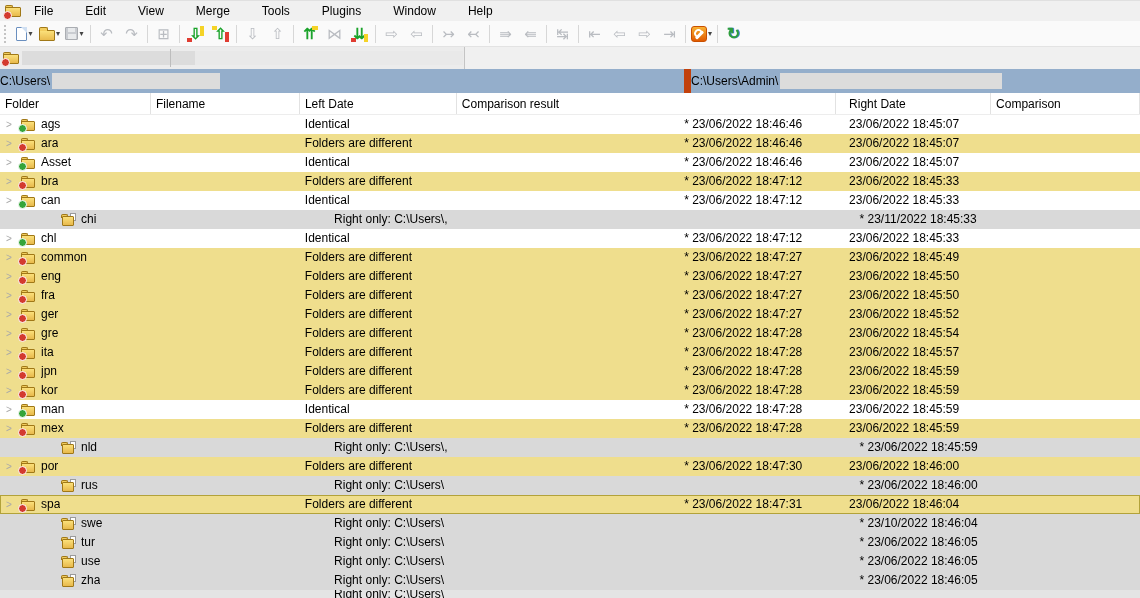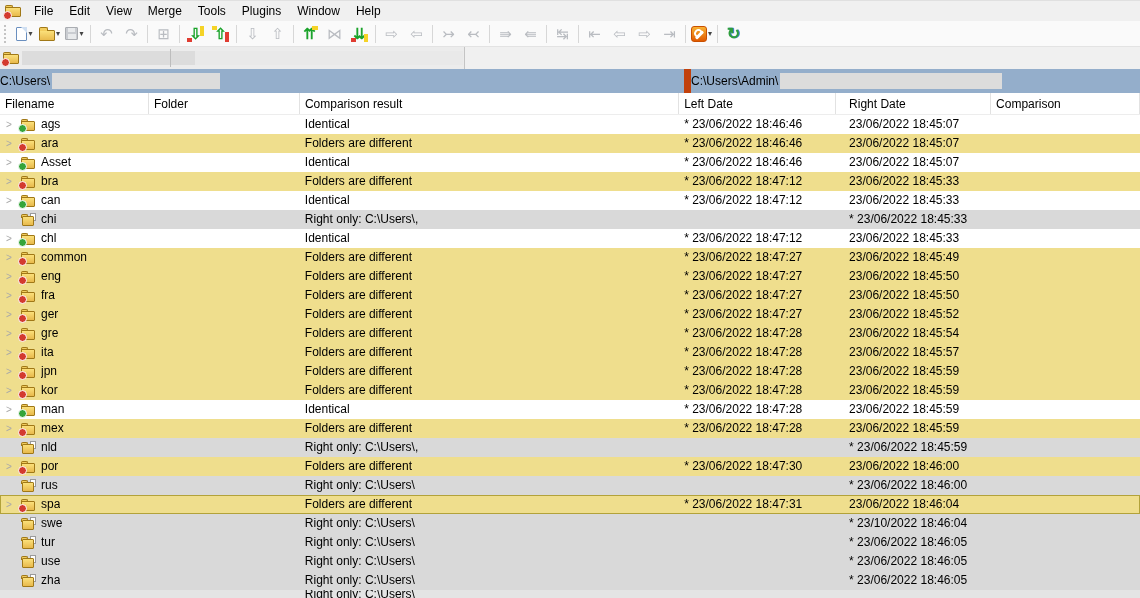--- a/index.html
+++ b/index.html
@@ -71,21 +71,21 @@
   
   .colheader { height:22px; display:flex; background:#fff; border-bottom:1px solid #ededed; }
   .hcell { border-right:1px solid #e2e2e2; padding:4px 0 0 5px; overflow:hidden; white-space:nowrap; cursor:default; }
   .c0 { width:150px; } .c1 { width:152px; } .c2 { width:382px; } .c3 { width:158px; } .c4 { width:148px;margin-left:8px; } .c5 { width:150px; }
 
   
   .rows { height:484px; overflow:hidden; }
   .row { height:19px; display:flex; align-items:center; white-space:nowrap; cursor:default; }
   .row--identical { background:#fff; }
   .row--diff { background:#efde8d; }
-  .row--rightonly { background:#d9d9d9; }
+  .row--rightonly { background:#d9d9d9;padding-left:40px; }
   .row--selected { box-shadow: inset 0 0 0 1px #b2a23a; }
   .row--partial { height:9px; overflow:hidden; background:#e4e4e4; }
   .cell { overflow:hidden; height:19px; line-height:19px; }
   .cell.c2,.cell.c3,.cell.c4 { padding-left:5px; }
   .c-filename { display:flex; align-items:center; }
   .chevron { width:10px; margin-left:6px; margin-right:4px; color:#a8a8a8; font-size:10px; flex:none; }
   .chevron.hidden { visibility:hidden; }
   
   .ficon { position:relative; width:17px; height:14px; margin-right:4px; flex:none; }
   .ficon .f-tab  { position:absolute; left:1px; top:1px; width:7px; height:4px; background:#f2cd5e; border:1px solid #a07817; border-bottom:none; border-radius:2px 2px 0 0; }
@@ -102,21 +102,21 @@
 <body>
 
 <div class="window">
 
   <div class="menubar">
     <span class="wm-icon">
       <span class="f-tab"></span>
         <span class="f-body"></span>
         <span class="f-badge"></span>
     </span>
-    <span style="display:flex;">
+    <span style="display:flex;gap:16px;">
         <span class="menu-item">File</span>
         <span class="menu-item">Edit</span>
         <span class="menu-item">View</span>
         <span class="menu-item">Merge</span>
         <span class="menu-item">Tools</span>
         <span class="menu-item">Plugins</span>
         <span class="menu-item">Window</span>
         <span class="menu-item">Help</span>
       </span>
   </div>
@@ -237,24 +237,24 @@
       <span>C:\Users\</span>
       <span class="redact"></span>
     </div>
     <div class="path-seg path-right">
       <span>C:\Users\Admin\</span>
       <span class="redact"></span>
     </div>
   </div>
 
   <div class="colheader">
+      <div class="hcell c1">Folder</div>
       <div class="hcell c0">Filename</div>
-      <div class="hcell c1">Folder</div>
+      <div class="hcell c3">Left Date</div>
       <div class="hcell c2">Comparison result</div>
-      <div class="hcell c3">Left Date</div>
       <div class="hcell c4">Right Date</div>
       <div class="hcell c5">Comparison</div>
     </div>
 
   <div class="rows">
       <div class="row row--identical">
     <div class="cell c0 c-filename">
       <span class="chevron">&gt;</span>
       <span class="ficon badge-check">
         <span class="f-tab"></span>
@@ -339,21 +339,21 @@
       <span class="ficon plain">
         <span class="f-page"></span>
             <span class="f-tab"></span>
             <span class="f-body"></span>
       </span>
       <span class="fname">chi</span>
     </div>
     <div class="cell c1"></div>
     <div class="cell c2">Right only: C:\Users\,</div>
     <div class="cell c3"></div>
-    <div class="cell c4">* 23/06/2022 18:45:33</div>
+    <div class="cell c4">* 23/11/2022 18:45:33</div>
     <div class="cell c5"></div>
   </div>
       <div class="row row--identical">
     <div class="cell c0 c-filename">
       <span class="chevron">&gt;</span>
       <span class="ficon badge-check">
         <span class="f-tab"></span>
             <span class="f-body"></span>
             <span class="f-badge"></span>
       </span>

